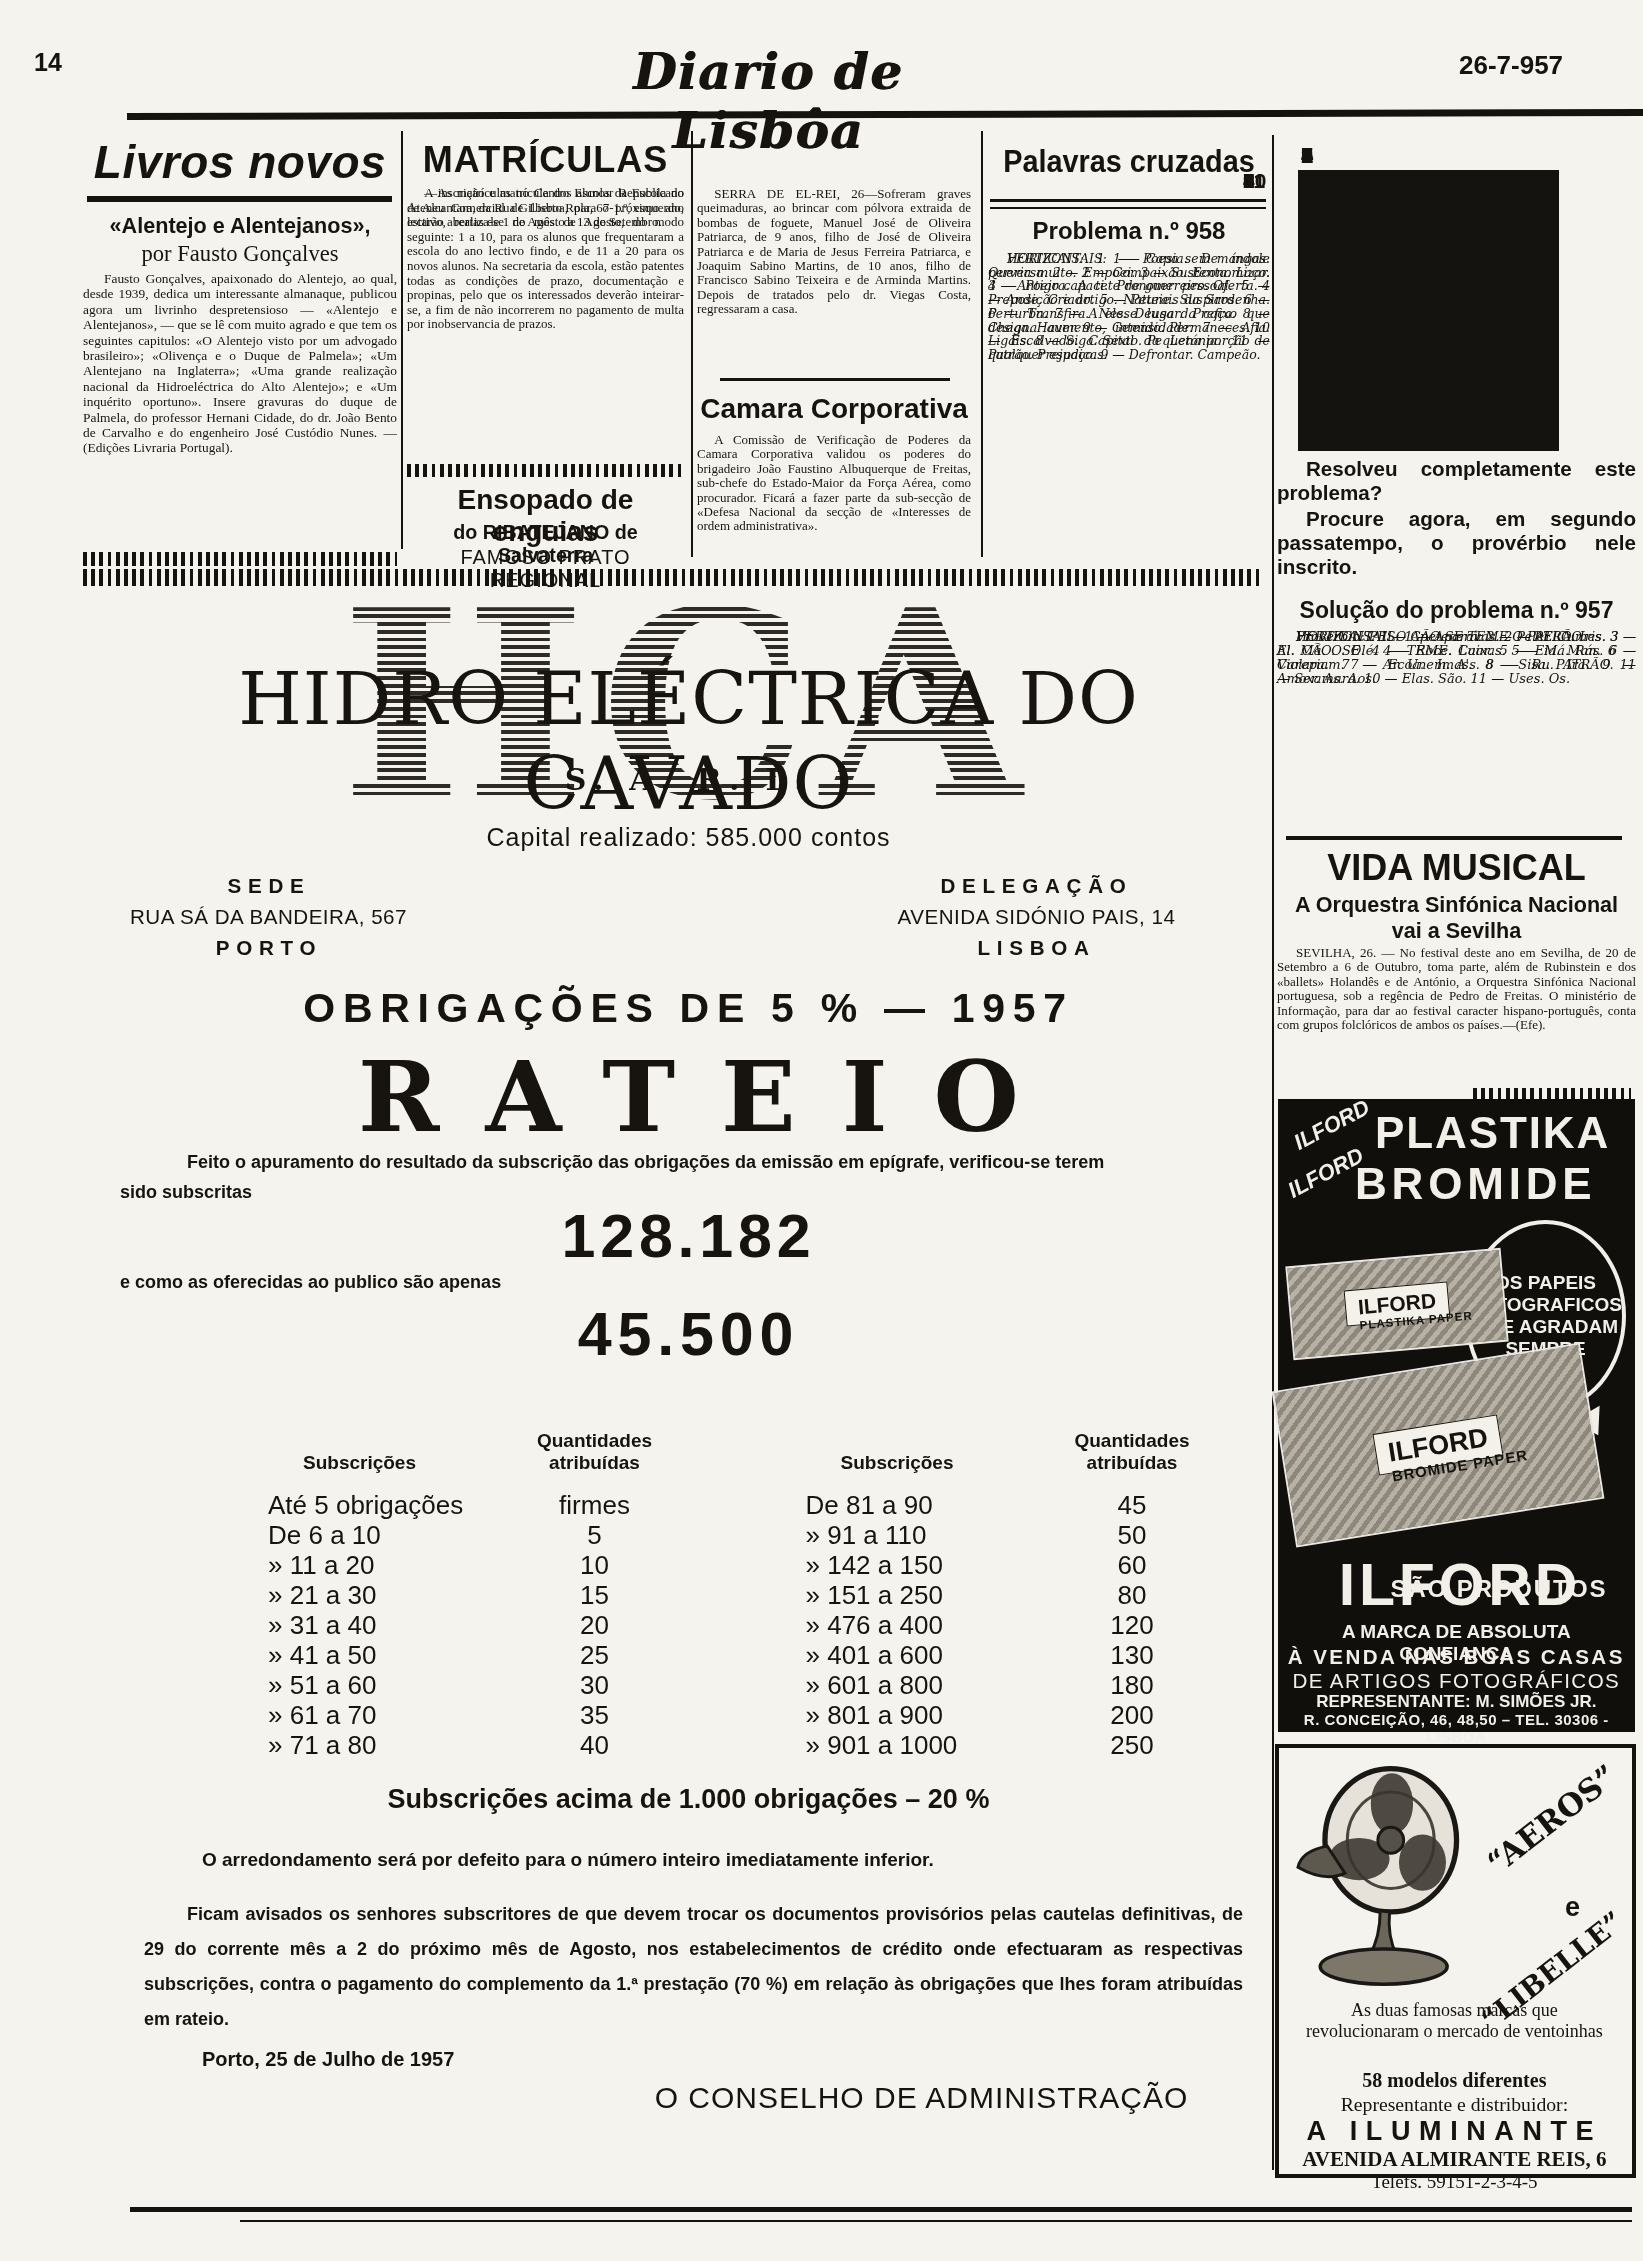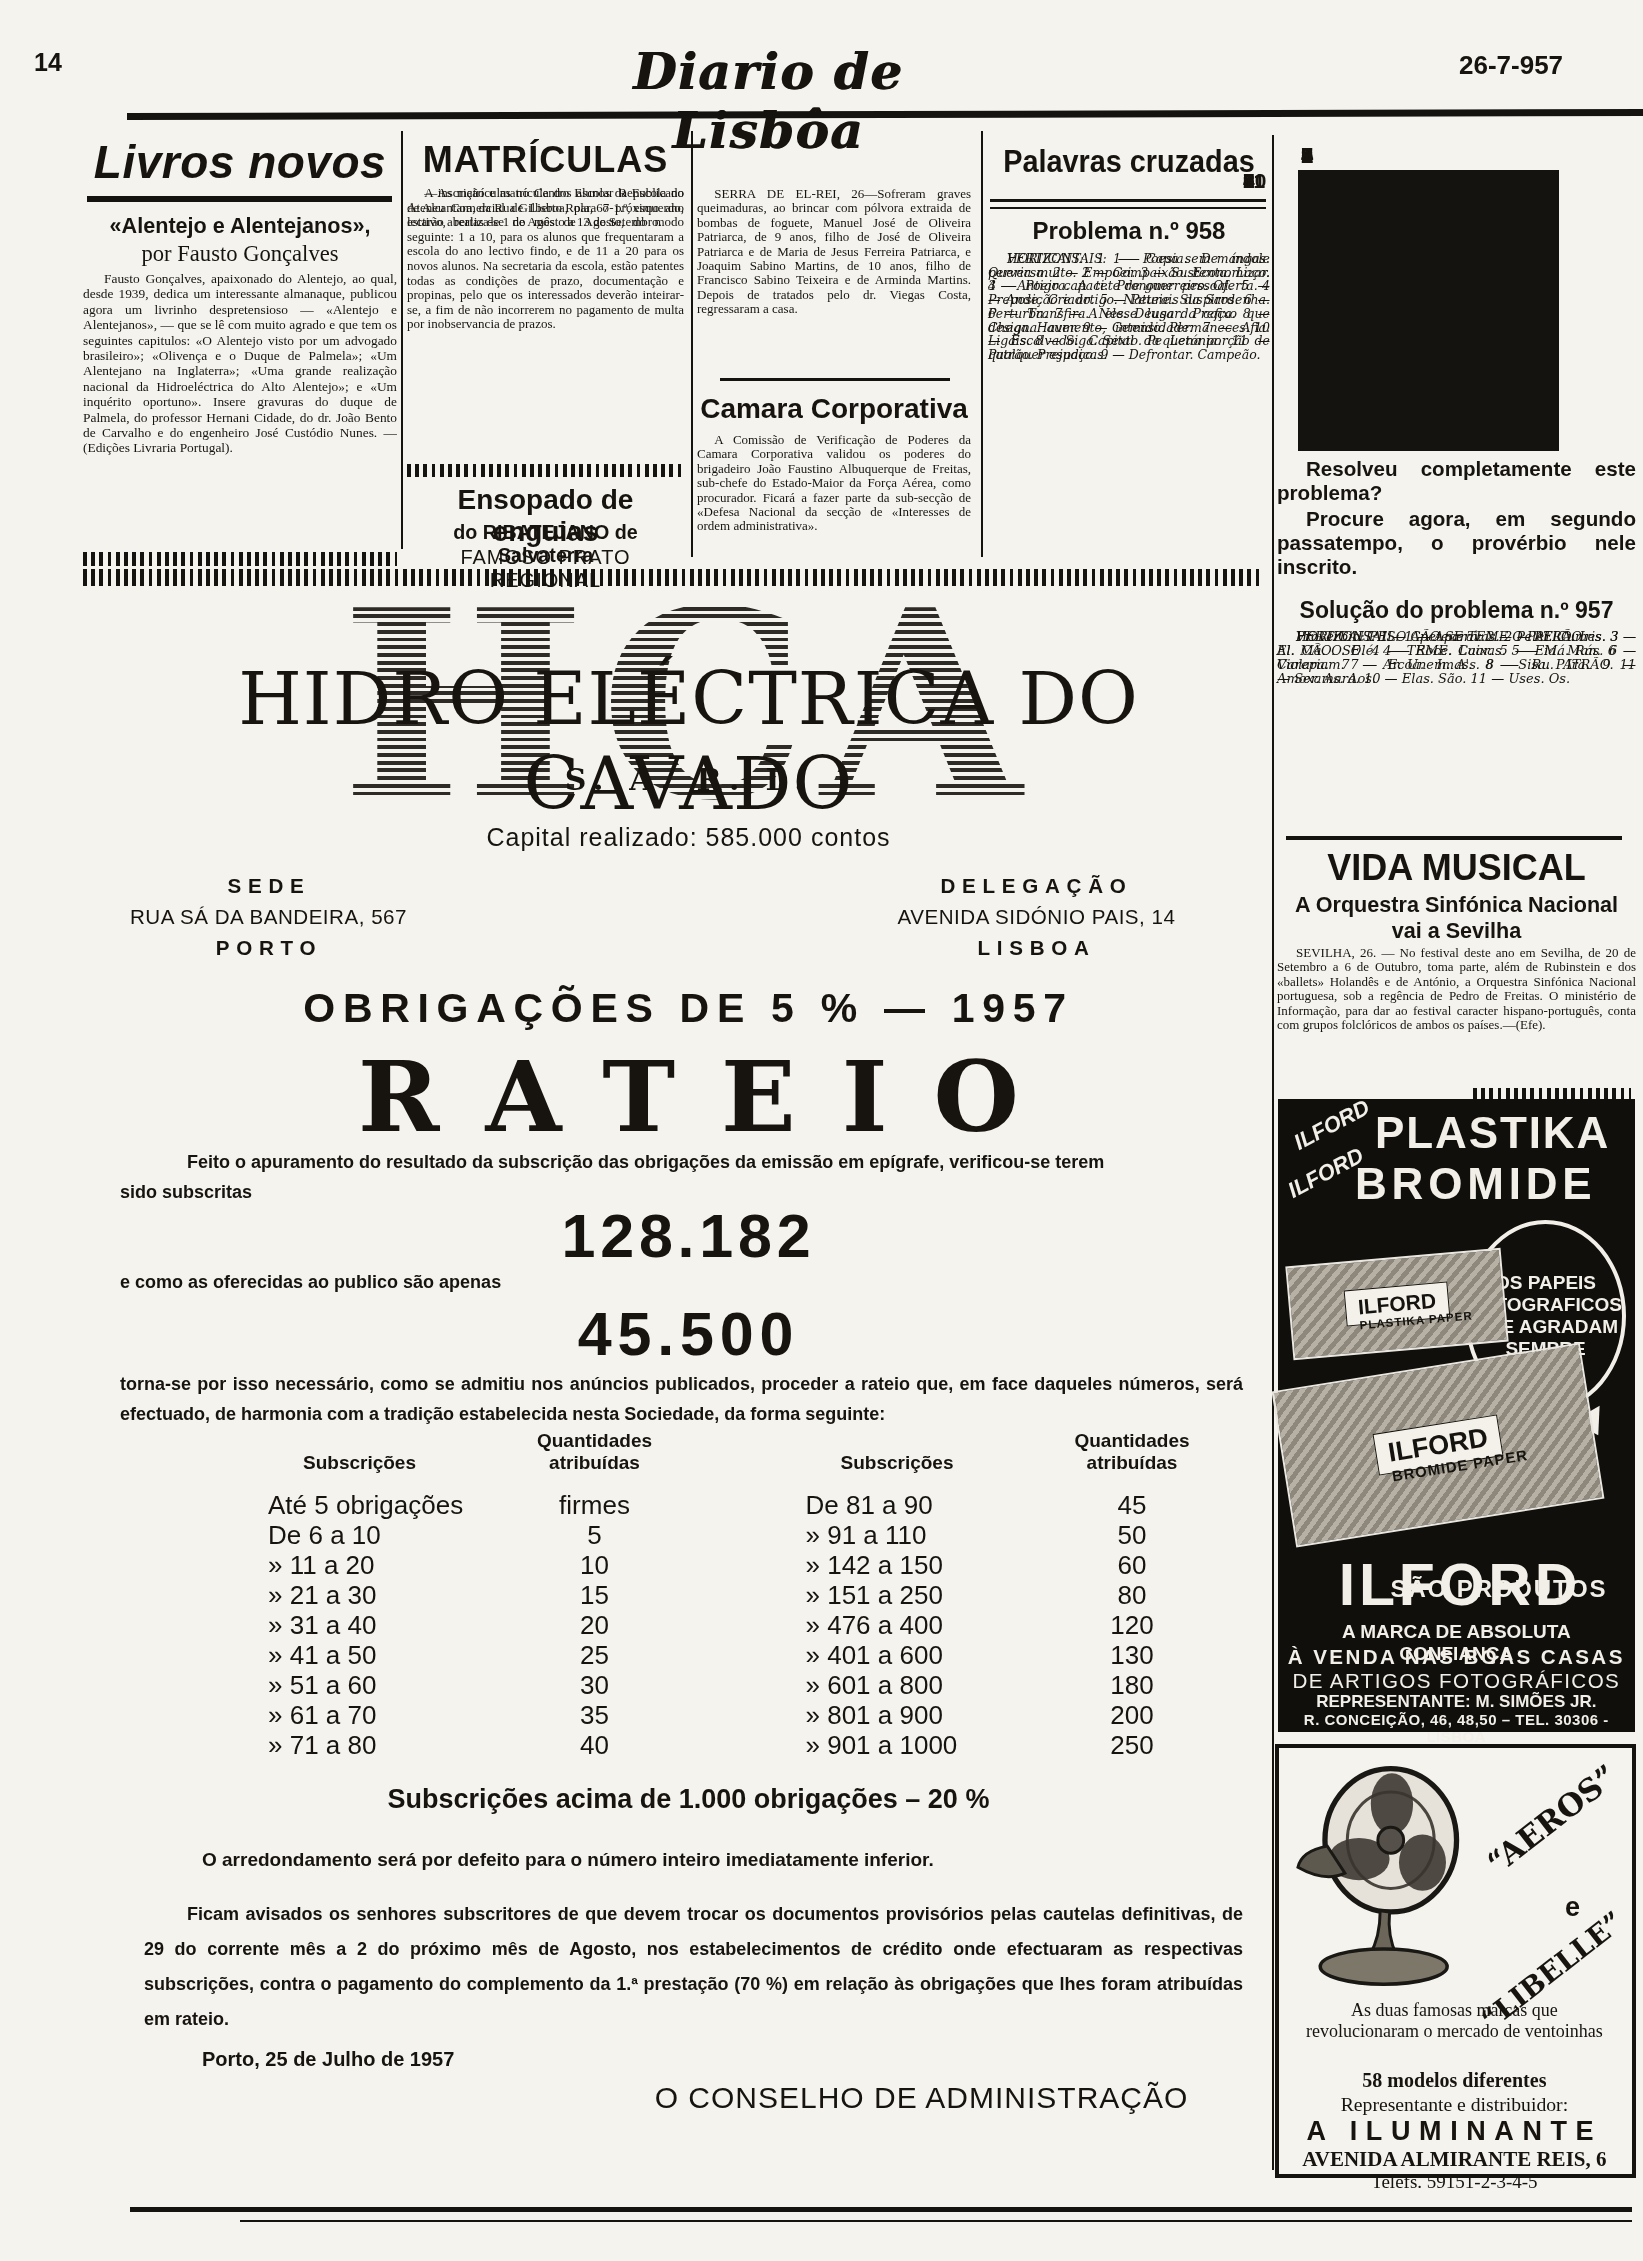--- a/index.html
+++ b/index.html
@@ -414,21 +414,20 @@
   <div class="hca-addr-label" data-name="hca-deleg-label">DELEGAÇÃO</div>
   <div class="hca-addr-line" data-name="hca-deleg-addr">AVENIDA SIDÓNIO PAIS, 14</div>
   <div class="hca-addr-label" data-name="hca-deleg-city">LISBOA</div>
   <div data-name="hca-obrig">OBRIGAÇÕES DE 5 % — 1957</div>
   <div data-name="hca-rateio">RATEIO</div>
   <div data-name="hca-p1">Feito o apuramento do resultado da subscrição das obrigações da emissão em epígrafe, verificou-se terem</div>
   <div data-name="hca-p1b">sido subscritas</div>
   <div data-name="hca-n1">128.182</div>
   <div data-name="hca-p2">e como as oferecidas ao publico são apenas</div>
   <div data-name="hca-n2">45.500</div>
-  <div data-name="hca-p3">torna-se por isso necessário, como se admitiu nos anúncios publicados, proceder a rateio que, em face daqueles números, será efectuado, de harmonia com a tradição estabelecida nesta Sociedade, da forma seguinte:</div>
 
   <div data-name="rateio-table">
     <div class="rt-col" data-name="rateio-col-left">
       <div class="rt-head" data-name="rateio-header-left">
         <span class="h-sub" data-name="rateio-header-subscricoes">Subscrições</span>
         <span class="h-qty" data-name="rateio-header-quantidades"><span data-name="rateio-header-qty-line1" style="position:static">Quantidades</span><br><span data-name="rateio-header-qty-line2" style="position:static">atribuídas</span></span>
       </div>
       <div data-name="rateio-rows-left" style="position:static">
           <div class="rt-row" data-name="rateio-row">
             <span class="range" data-name="rateio-range">Até 5 obrigações</span>

